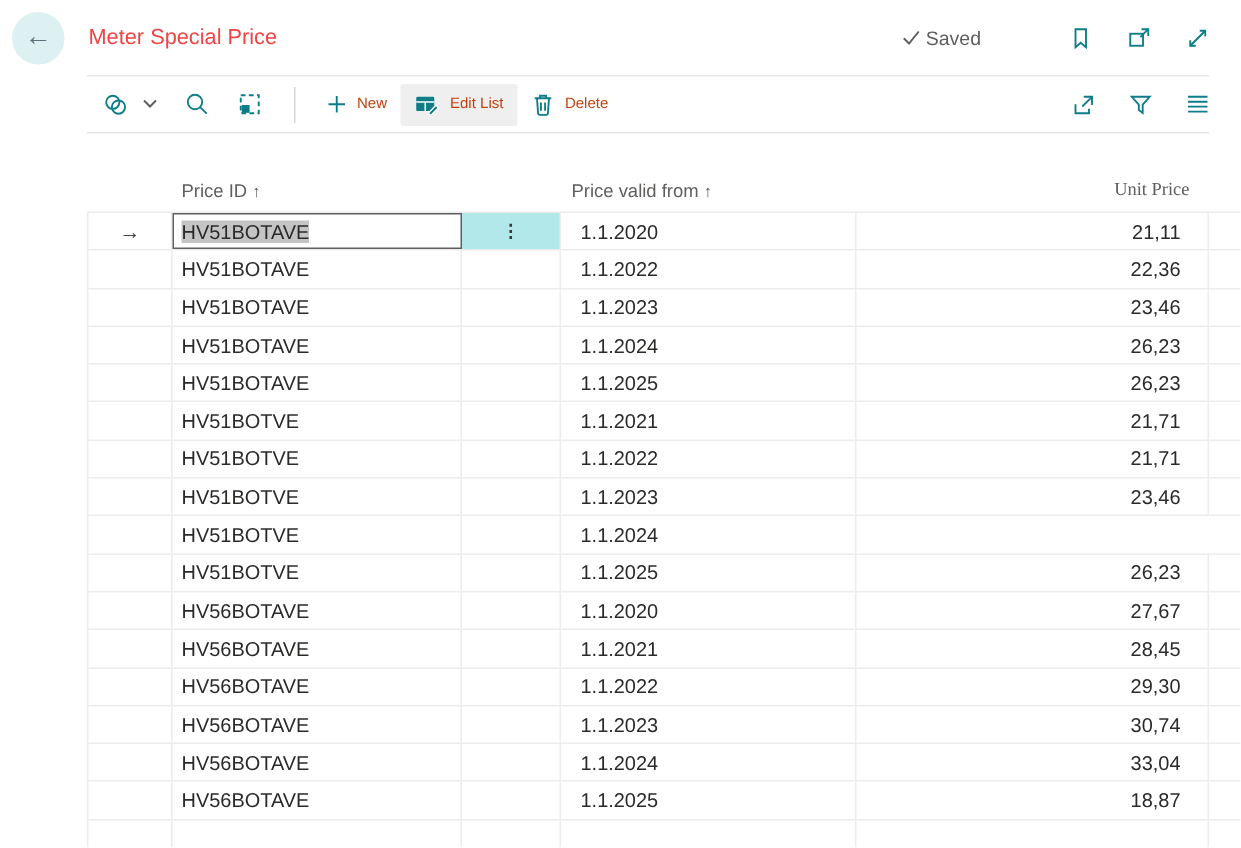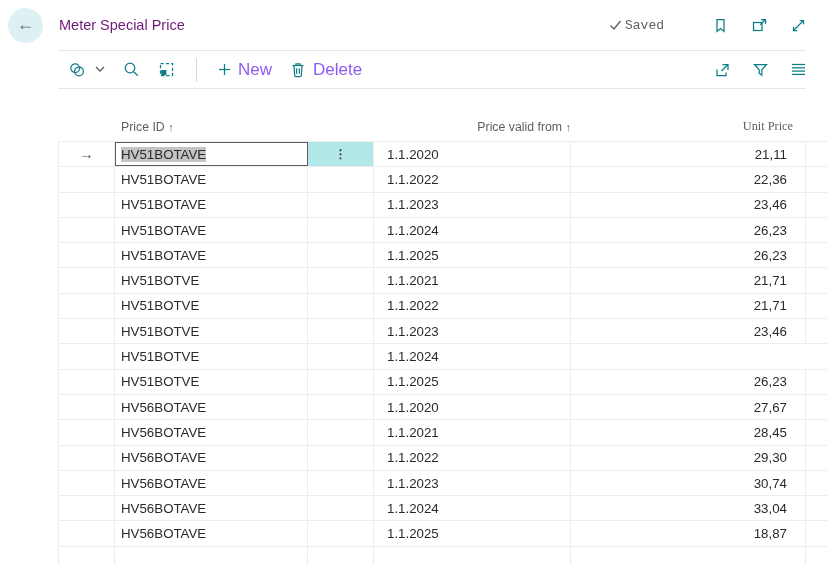--- a/index.html
+++ b/index.html
@@ -16,47 +16,47 @@
   *{box-sizing:border-box;margin:0;padding:0;}
   html,body{background:#fff;}
   body{font-family:"Liberation Sans",sans-serif;}
   .page{position:relative;width:827px;height:565px;background:#fff;overflow:hidden;}
 
   
   .titlebar{height:50px;display:flex;align-items:center;padding:0 20px 0 8px;}
   .back-btn{width:35px;height:35px;border-radius:50%;background:var(--back-circle);
     border:none;display:flex;align-items:center;justify-content:center;cursor:pointer;}
   .back-btn span{font-size:18px;color:#5f7078;line-height:1;transform:translateY(-1px);}
-  .page-title{margin-left:16px;font-size:14.5px;color:#701a75;}
+  .page-title{margin-left:16px;font-size:14.5px;color:#ef4444;}
   .flex-sp{flex:1;}
-  .saved{display:flex;align-items:center;gap:3px;color:var(--text-gray);font-size:13px;margin-right:26px;font-family:Liberation Mono, monospace;}
+  .saved{display:flex;align-items:center;gap:3px;color:var(--text-gray);font-size:13px;margin-right:36px;}
   .icon-btn{background:none;border:none;cursor:pointer;display:flex;align-items:center;justify-content:center;padding:0;}
   .titlebar .icon-btn{margin-left:22px;}
   svg.tealicon{stroke:var(--accent);fill:none;stroke-width:1.25;}
   svg.grayicon{stroke:var(--text-gray);fill:none;stroke-width:1.3;}
 
   
   .hsep{height:1px;background:var(--sep-line);margin-left:58px;width:748px;}
 
   
   .toolbar{height:37px;display:flex;align-items:center;padding:0 20px 0 60px;}
   .tb-btn{background:none;border:none;cursor:pointer;display:flex;align-items:center;gap:7px;
-    height:28px;padding:0 9px;font-family:"Liberation Sans",sans-serif;font-size:17px;color:#8b5cf6;border-radius:2px;}
+    height:28px;padding:0 9px;font-family:"Liberation Sans",sans-serif;font-size:10px;color:#c2410c;border-radius:2px;}
   .tb-btn.active{background:var(--editlist-bg);}
   .tb-divider{width:1px;height:24px;background:#d6d6d6;margin:0 12px;}
   .toolbar .right{margin-left:auto;display:flex;align-items:center;}
   .toolbar .right .icon-btn{margin-left:21px;}
   .chev{margin-left:2px;}
 
   
   .grid{width:806px;}
   .gh{display:grid;grid-template-columns:57px 193px 66px 197px 235px;height:52px;align-items:end;
     padding-bottom:7px;font-size:12.3px;color:var(--text-gray);}
   .ghc{padding-left:6px;}
-  .ghc.datecol{padding-left:7px;text-align:right;}
+  .ghc.datecol{padding-left:7px;}
   .ghc.right{text-align:right;padding-right:13px;font-family:Liberation Serif, serif;}
   .sort{font-size:11px;}
   .grid-body{border-top:1px solid var(--grid-line);height:424px;overflow:hidden;}
   .tr{display:grid;grid-template-columns:57px 193px 66px 197px 235px;height:25.3px;
     border-bottom:1px solid var(--grid-line);font-size:13.3px;color:var(--text-dark);cursor:pointer;}
   .td{border-right:1px solid var(--grid-line);display:flex;align-items:center;overflow:hidden;white-space:nowrap;}
   .td.sel{border-left:1px solid var(--grid-line);justify-content:center;}
   .td.pid{padding-left:6px;}
   .td.pid.focused{border:1px solid #5f5f5f;padding-left:5px;background:#fff;}
   .cellval.text-selected{background:var(--selection);}
@@ -128,20 +128,29 @@
           <rect x="3.2" y="9" width="5.2" height="5.2" fill="#0e7d87" stroke="none"></rect>
         </svg>
     </button>
     <div class="tb-divider"></div>
     <button class="tb-btn">
       <svg class="tealicon" width="13" height="13" viewBox="0 0 13 13">
           <line x1="6.5" y1="1" x2="6.5" y2="12"></line>
           <line x1="1" y1="6.5" x2="12" y2="6.5"></line>
         </svg>
       <span>New</span>
+    </button>
+    <button class="tb-btn active">
+      <svg width="17" height="15" viewBox="0 0 17 15">
+        <rect x="1.5" y="2.5" width="12" height="9.5" fill="#0e7d87" stroke="none" rx="0.8"></rect>
+        <line x1="1.5" y1="6" x2="13.5" y2="6" stroke="#fff" stroke-width="1"></line>
+        <line x1="7.5" y1="6" x2="7.5" y2="12" stroke="#fff" stroke-width="1"></line>
+        <path d="M9.5 13.5 L14.6 8.2 L16.2 9.8 L11.2 15 Z" fill="#0e7d87" stroke="#fff" stroke-width="0.9"></path>
+      </svg>
+      <span>Edit List</span>
     </button>
     <button class="tb-btn">
       <svg class="tealicon" width="16" height="17" viewBox="0 0 16 17">
           <line x1="2.5" y1="4.5" x2="13.5" y2="4.5"></line>
           <path d="M6 4.5 V2.8 h4 v1.7"></path>
           <path d="M4 4.5 l0.7 10 a1.2 1.2 0 0 0 1.2 1.1 h4.2 a1.2 1.2 0 0 0 1.2 -1.1 l0.7 -10"></path>
           <line x1="6.6" y1="7.3" x2="6.6" y2="12.8"></line>
           <line x1="9.4" y1="7.3" x2="9.4" y2="12.8"></line>
         </svg>
       <span>Delete</span>

